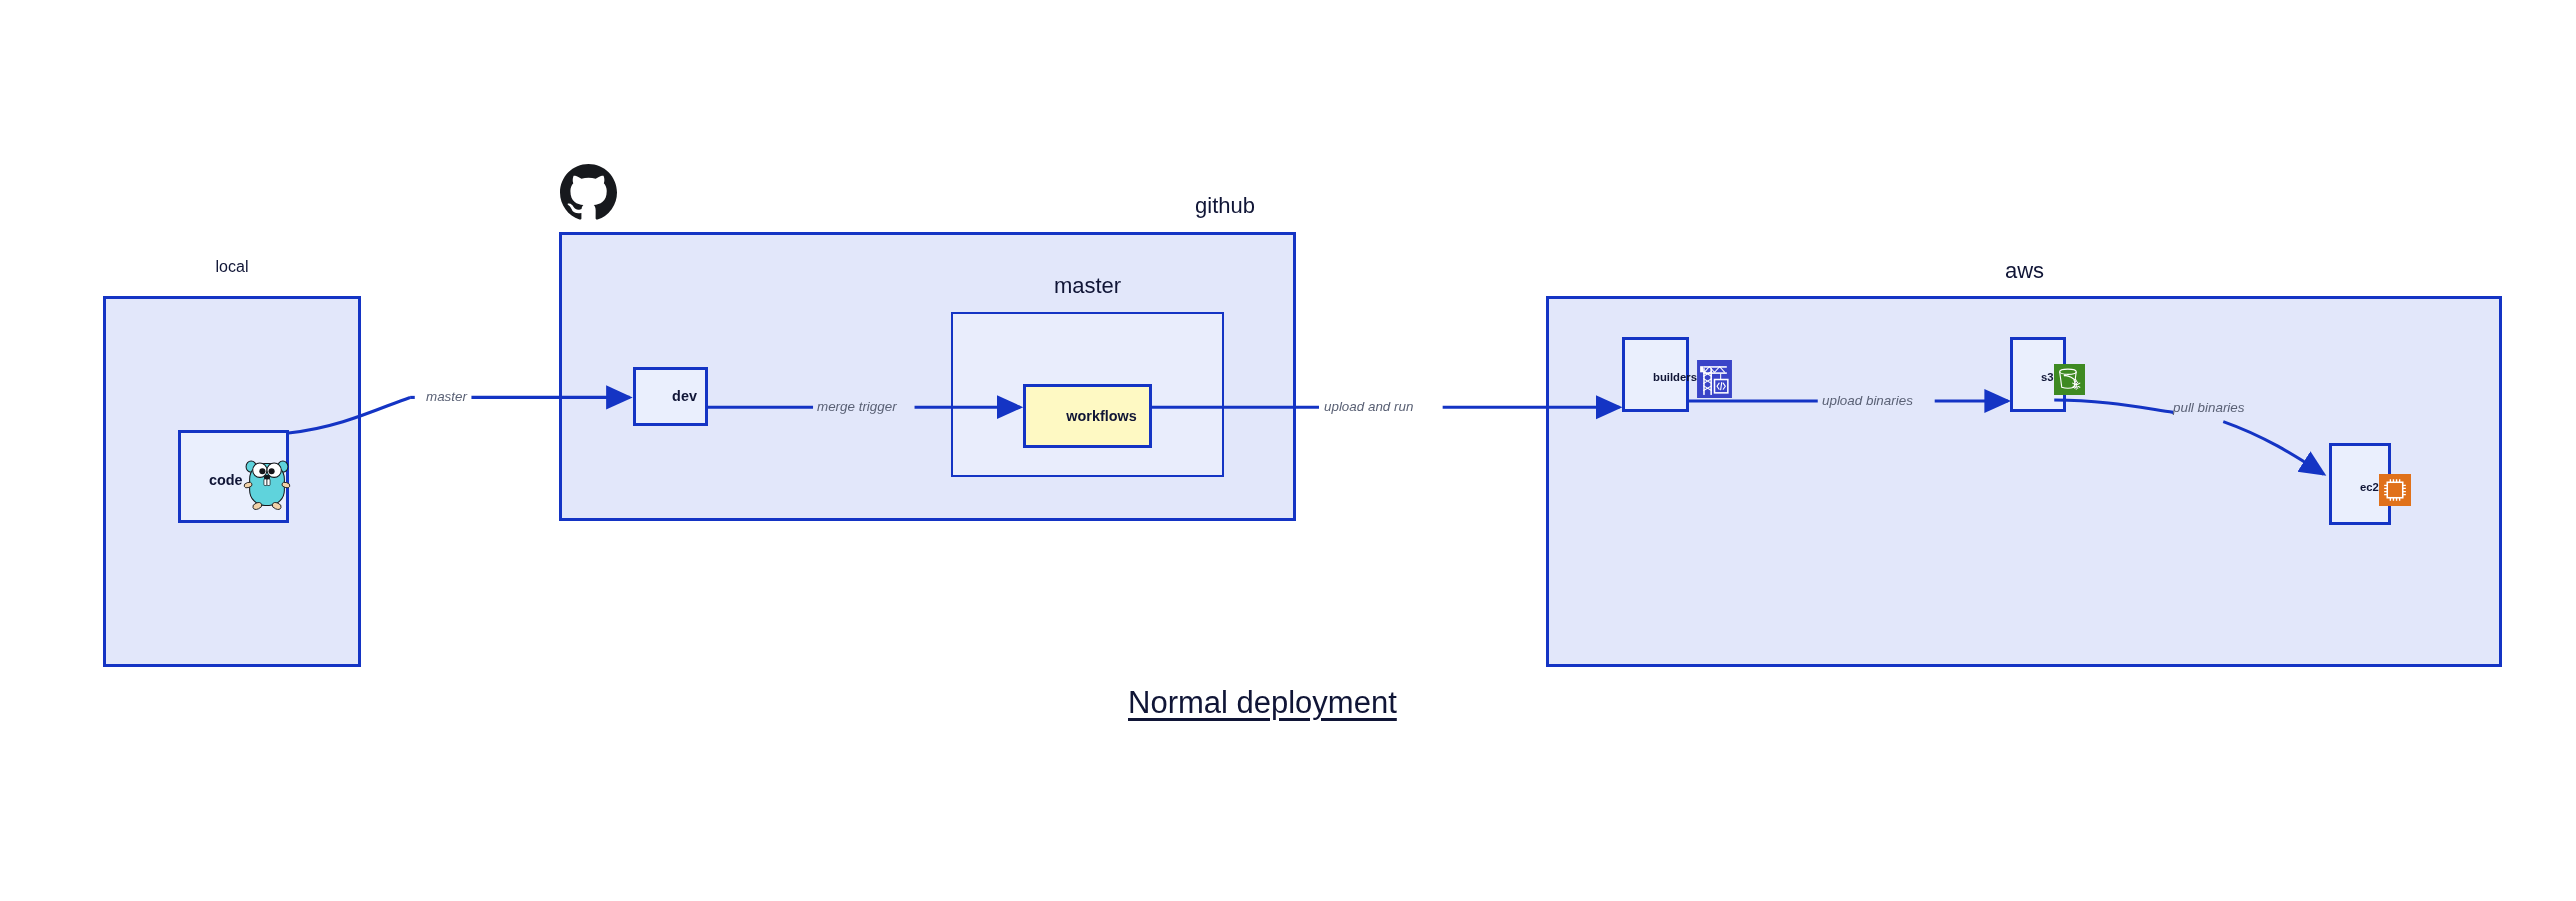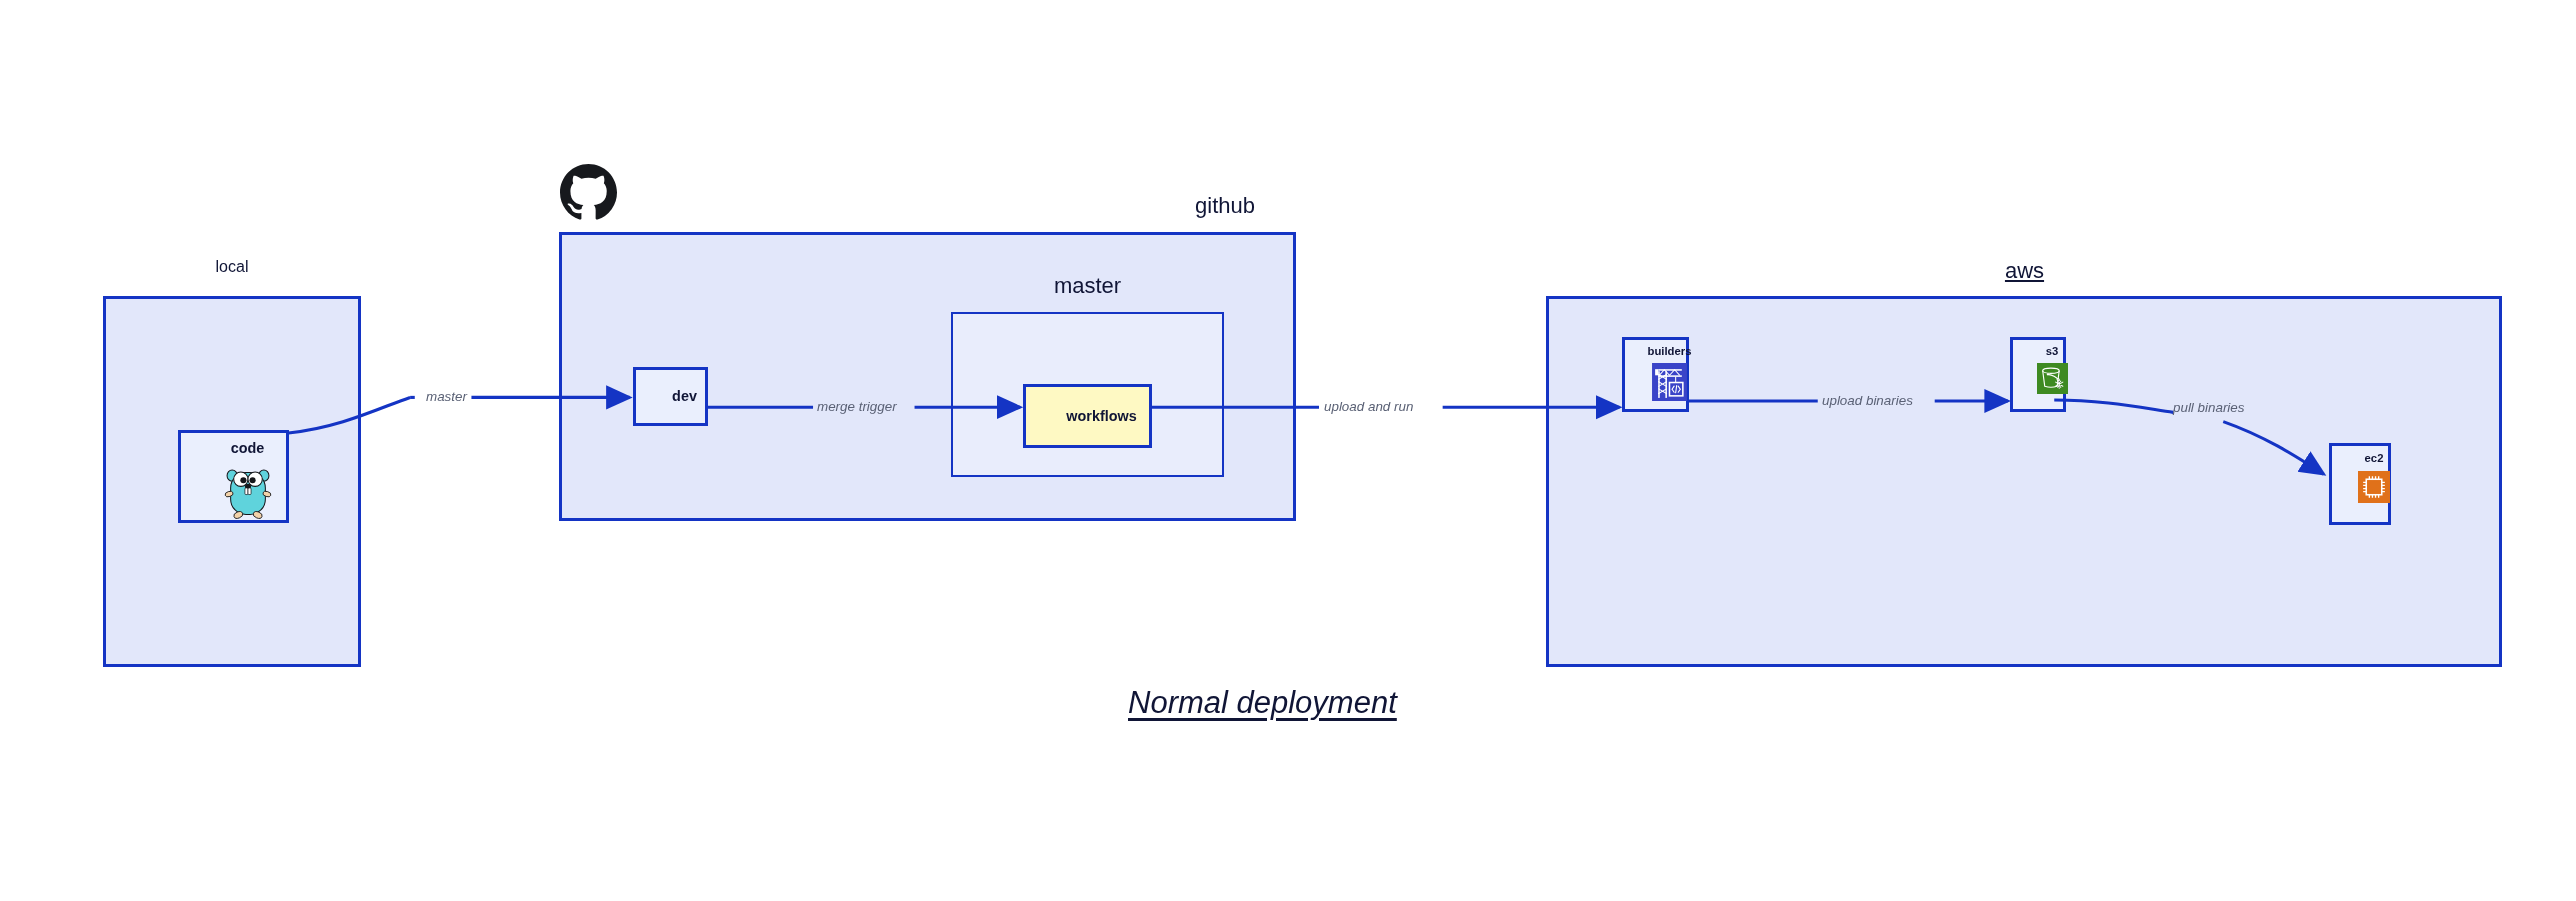--- a/index.html
+++ b/index.html
@@ -40,21 +40,21 @@
     text-align: center;
     letter-spacing: 0px;
   }
   
   .node {
     position: absolute;
     box-sizing: border-box;
     border: 3.1px solid #1434c4;
     background: #eaeffd;
     display: flex;
-    flex-direction: column;
+    flex-direction: row;
     align-items: center;
     padding-left: 28px;
   }
   .node.white {
     background: #fef9c3;
   }
   .node-label {
     color: #101536;
     font-weight: bold;
     white-space: nowrap;
@@ -150,21 +150,21 @@
   </div>
 
   <div class="group inner" style="left:951px; top:312px; width:273px; height:165px;"></div>
   <div class="group-label" style="left:951px; top:273px; width:273px; font-size:22px;">master</div>
 
   <div class="node white" style="left:1023px; top:384px; width:129px; height:64px; justify-content:center;">
     <div class="node-label" style="font-size:14.4px;">workflows</div>
   </div>
 
   <div class="group" style="left:1546px; top:296px; width:956px; height:371px;"></div>
-  <div class="group-label" style="left:1937px; top:258px; width:175px; font-size:22px;text-decoration:underline;">aws</div>
+  <div class="group-label" style="left:1937px; top:258px; width:175px; font-size:22px;">aws</div>
 
   <div class="node" style="left:1622px; top:337px; width:67px; height:75px; padding-top:6.2px;">
     <div class="node-label" style="font-size:11.3px;">builders</div>
     <span class="node-icon" style="margin-top:5.2px;">
       <svg width="35" height="38" viewBox="0 0 68 74" xmlns="http://www.w3.org/2000/svg">
         <rect x="0" y="0" width="68" height="74" fill="#3a44c8"></rect>
 
         <rect x="12" y="16" width="3" height="52" fill="#ffffff"></rect>
         <rect x="26" y="16" width="3" height="52" fill="#ffffff"></rect>
         <path d="M12 22 L29 32 M29 22 L12 32 M12 36 L29 46 M29 36 L12 46 M12 50 L29 60 M29 50 L12 60" stroke="#ffffff" stroke-width="2" fill="none"></path>
@@ -257,16 +257,16 @@
   <div class="edge-label" style="left:426px; top:390px; font-size:13.4px;">master</div>
 
   <div class="edge-label" style="left:817px; top:400px; font-size:13.4px;">merge trigger</div>
 
   <div class="edge-label" style="left:1324px; top:400px; font-size:13.4px;">upload and run</div>
 
   <div class="edge-label" style="left:1822px; top:394px; font-size:13.4px;">upload binaries</div>
 
   <div class="edge-label" style="left:2173px; top:401px; font-size:13.4px;">pull binaries</div>
 
-  <div id="diagram-title" style="left:1128px; top:685px; font-size:31px;font-style:italic;">Normal deployment</div>
+  <div id="diagram-title" style="left:1128px; top:685px; font-size:31px;">Normal deployment</div>
 
 </div>
 
 
 </body></html>

